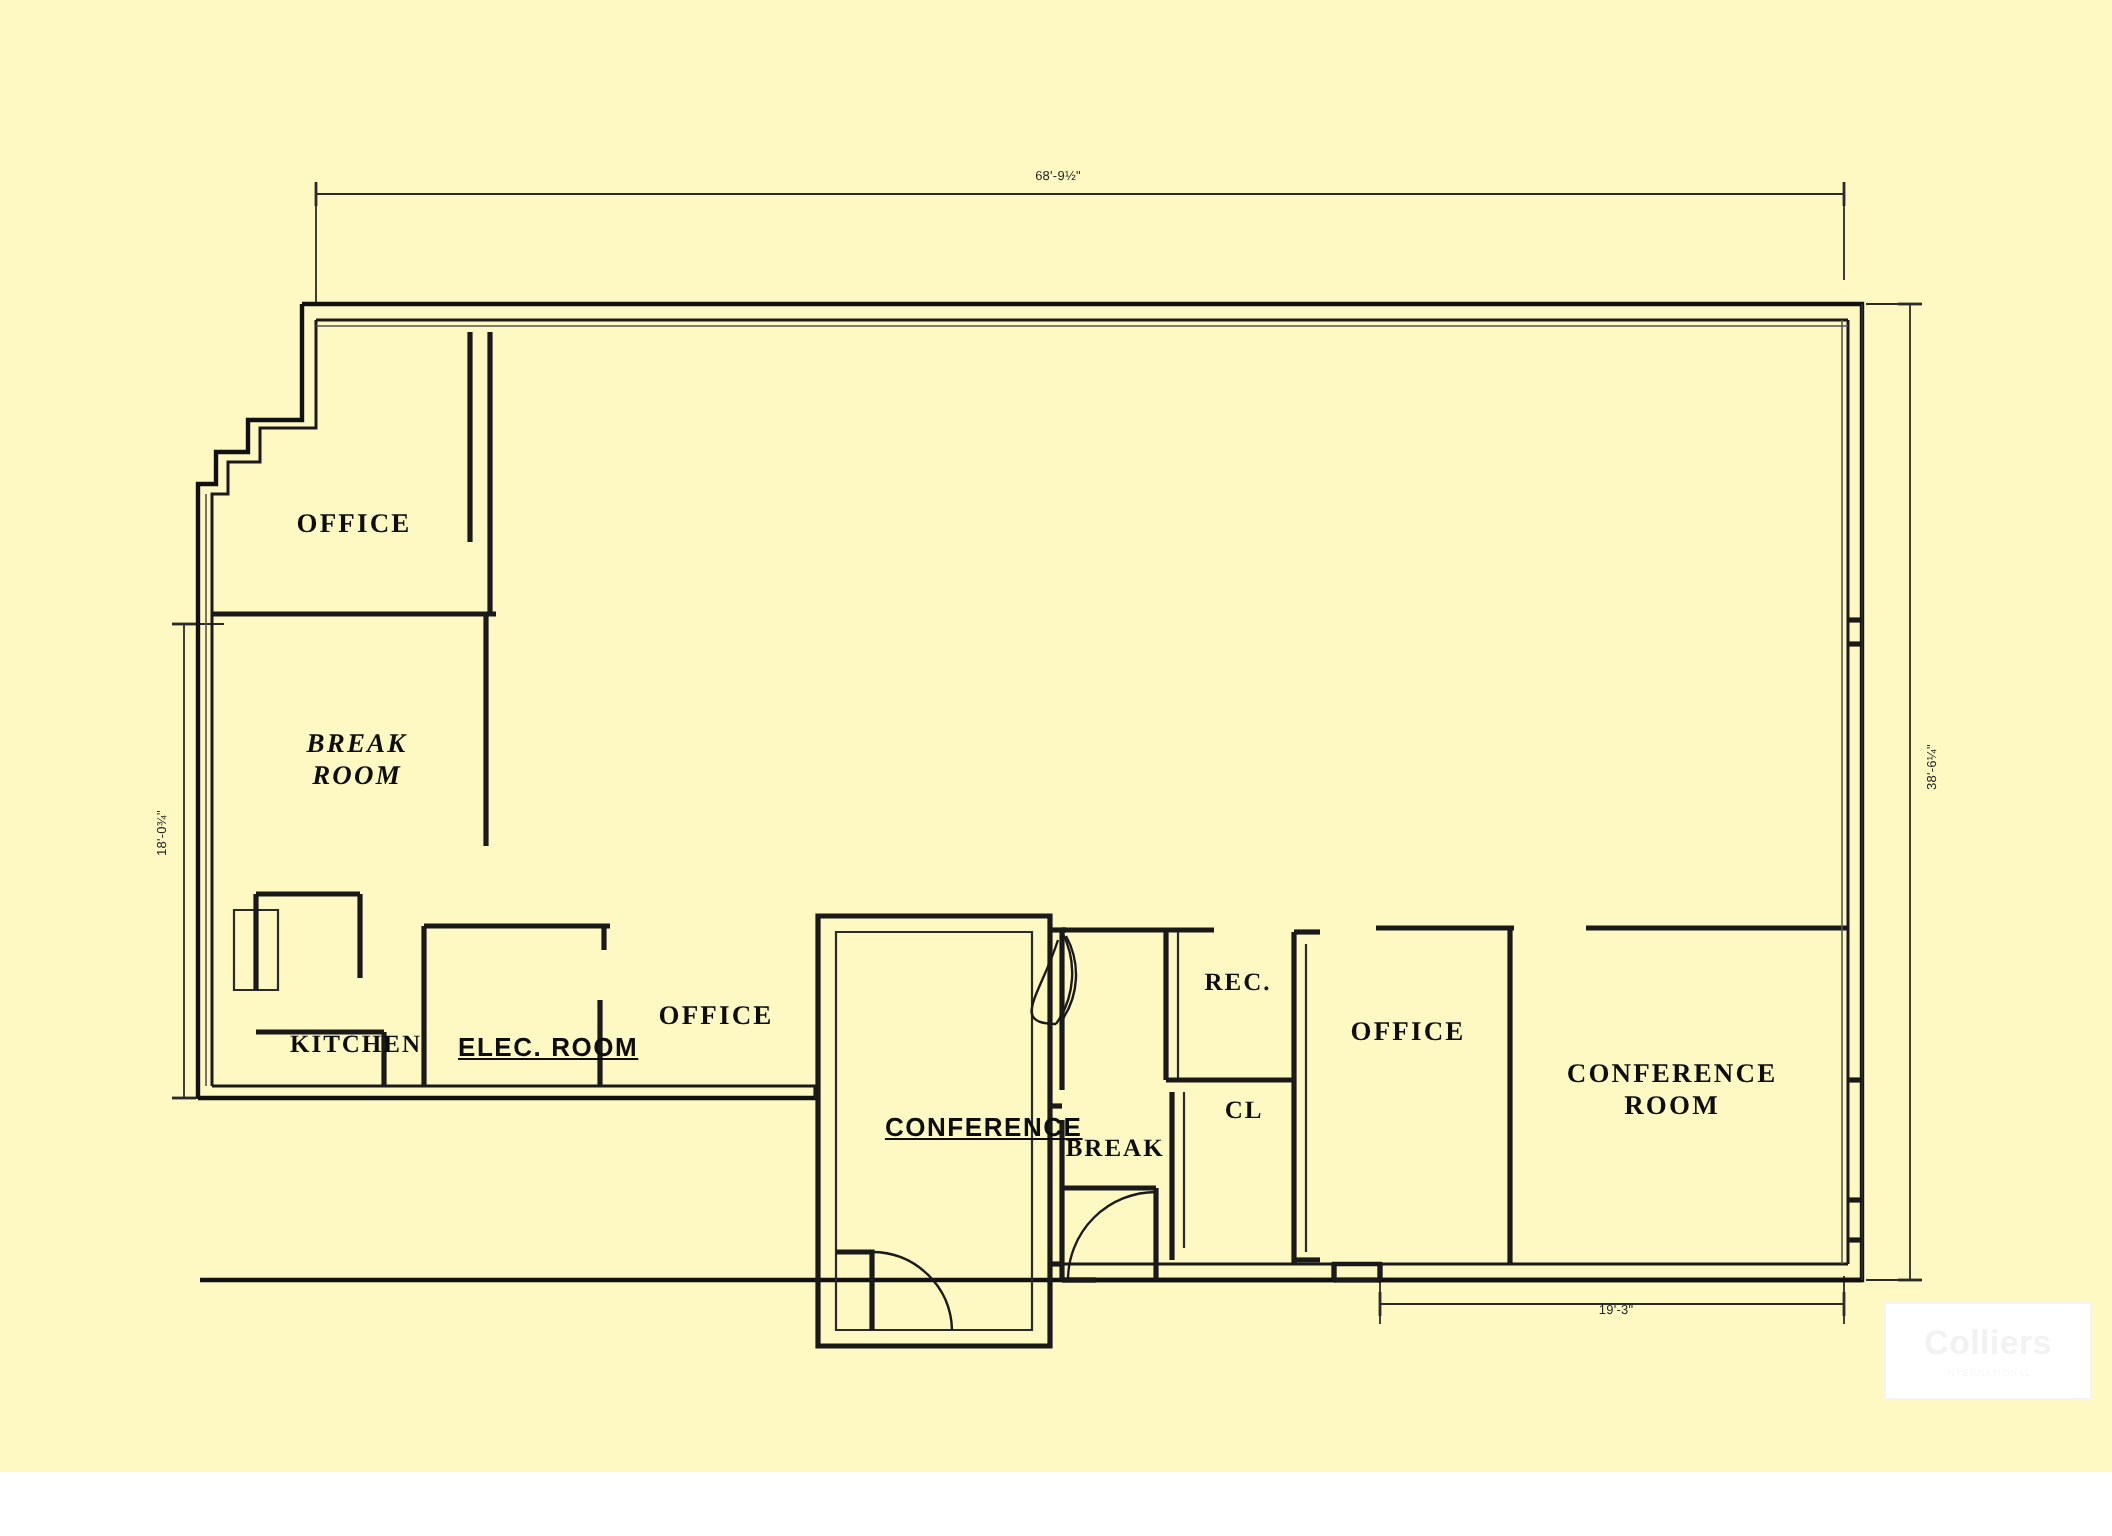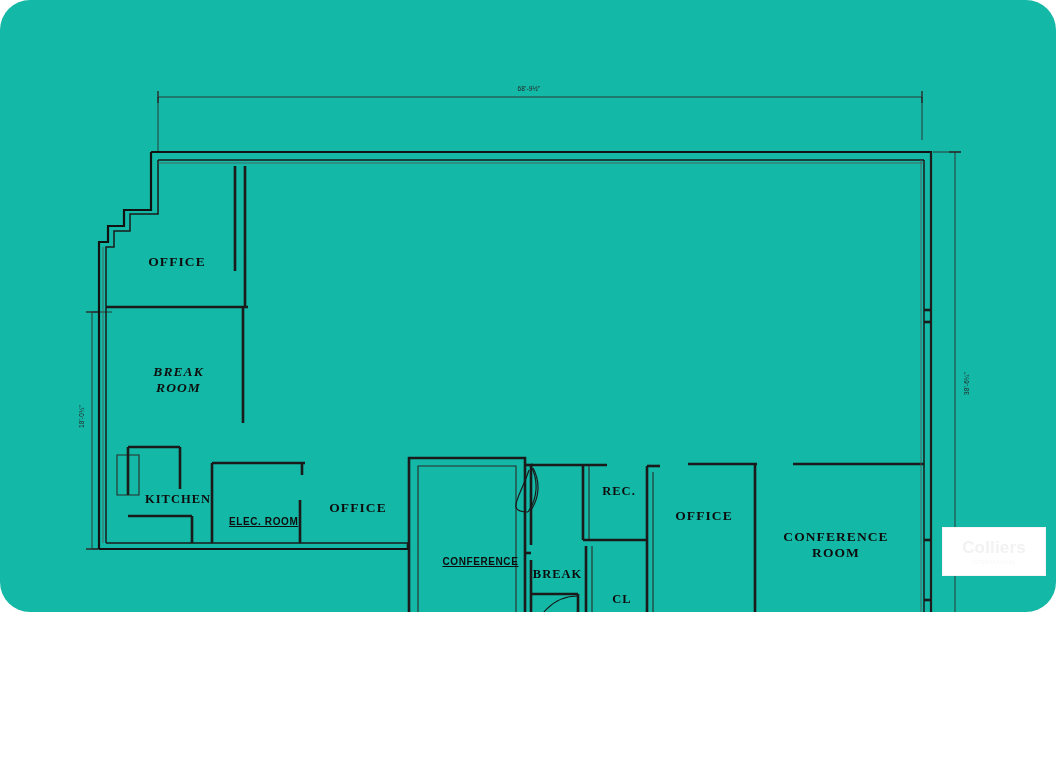--- a/index.html
+++ b/index.html
@@ -7,24 +7,23 @@
     margin: 0;
     padding: 0;
     background: #ffffff;
   }
   body {
     font-family: "Liberation Serif", serif;
   }
   #plan-root {
     position: relative;
     width: 1056px;
-    height: 612px;
-    background: #14b8a6;
+    height: 736px;
+    background: #fef9c3;
     overflow: hidden;
-    border-radius: 30px;
   }
   #plan-svg {
     position: absolute;
     left: 0;
     top: 0;
     width: 1056px;
     height: 768px;
   }
   .wall-outer   { fill: none; stroke: #111111; stroke-width: 2.2; }
   .wall-inner   { fill: none; stroke: #1a1a1a; stroke-width: 1.5; }
@@ -42,21 +41,21 @@
     font-weight: bold;
     letter-spacing: 0.08em;
     text-align: center;
     line-height: 1.22;
     white-space: pre-line;
     user-select: none;
   }
   .lbl-lg  { font-size: 13.5px; }
   .lbl-md  { font-size: 12.5px; }
   .lbl-xs  {
-    font-size: 10px;
+    font-size: 13px;
     font-family: "Liberation Sans", sans-serif;
     letter-spacing: 0.06em;
     text-decoration: underline;
   }
   .dim-label {
     position: absolute;
     color: #262626;
     font-family: "Liberation Sans", sans-serif;
     font-size: 6.5px;
     letter-spacing: 0.02em;
@@ -271,33 +270,33 @@
       <path class="wall-part" d="M924,620 L931,620"></path>
     </g>
 
   </svg>
 
   <div class="room-label lbl-lg" style="left: 177px; top: 262px; margin-left: -28.7422px; margin-top: -8.23438px;">OFFICE</div>
 
   <div class="room-label lbl-lg" style="left: 180px; top: 380px; margin-left: -26.7109px; margin-top: -16.4688px; font-style: italic;">BREAK
 ROOM</div>
 
-  <div class="room-label lbl-md" style="left: 178px; top: 500px; margin-left: -33.0234px; margin-top: -7.625px;">KITCHEN</div>
+  <div class="room-label lbl-md" style="left: 178px; top: 523px; margin-left: -33.0234px; margin-top: -7.625px;">KITCHEN</div>
 
   <div class="room-label lbl-xs" style="left: 255px; top: 521px; margin-left: -26.0078px; margin-top: -4.57031px;">ELEC. ROOM</div>
 
   <div class="room-label lbl-lg" style="left: 358px; top: 508px; margin-left: -28.7422px; margin-top: -8.23438px;">OFFICE</div>
 
   <div class="room-label lbl-xs" style="left: 466px; top: 561px; margin-left: -23.5547px; margin-top: -4.57031px;">CONFERENCE</div>
 
   <div class="room-label lbl-md" style="left: 557px; top: 575px; margin-left: -24.1641px; margin-top: -7.625px;">BREAK</div>
 
   <div class="room-label lbl-md" style="left: 619px; top: 492px; margin-left: -16.7656px; margin-top: -7.625px;">REC.</div>
 
-  <div class="room-label lbl-md" style="left: 622px; top: 600px; margin-left: -9.6875px; margin-top: -7.625px;">CL</div>
+  <div class="room-label lbl-md" style="left: 622px; top: 556px; margin-left: -9.6875px; margin-top: -7.625px;">CL</div>
 
   <div class="room-label lbl-lg" style="left: 704px; top: 516px; margin-left: -28.7422px; margin-top: -8.23438px;">OFFICE</div>
 
   <div class="room-label lbl-lg" style="left: 836px; top: 545px; margin-left: -52.6562px; margin-top: -16.4688px;">CONFERENCE
 ROOM</div>
 
   <div class="dim-label" style="left: 529px; top: 88px; margin-left: -11.4453px; margin-top: -3.5px;">68'-9½"</div>
 
   <div class="dim-label vert-r" style="left: 966px; top: 395px; margin-left: -3.5px;">38'-6¼"</div>
 

